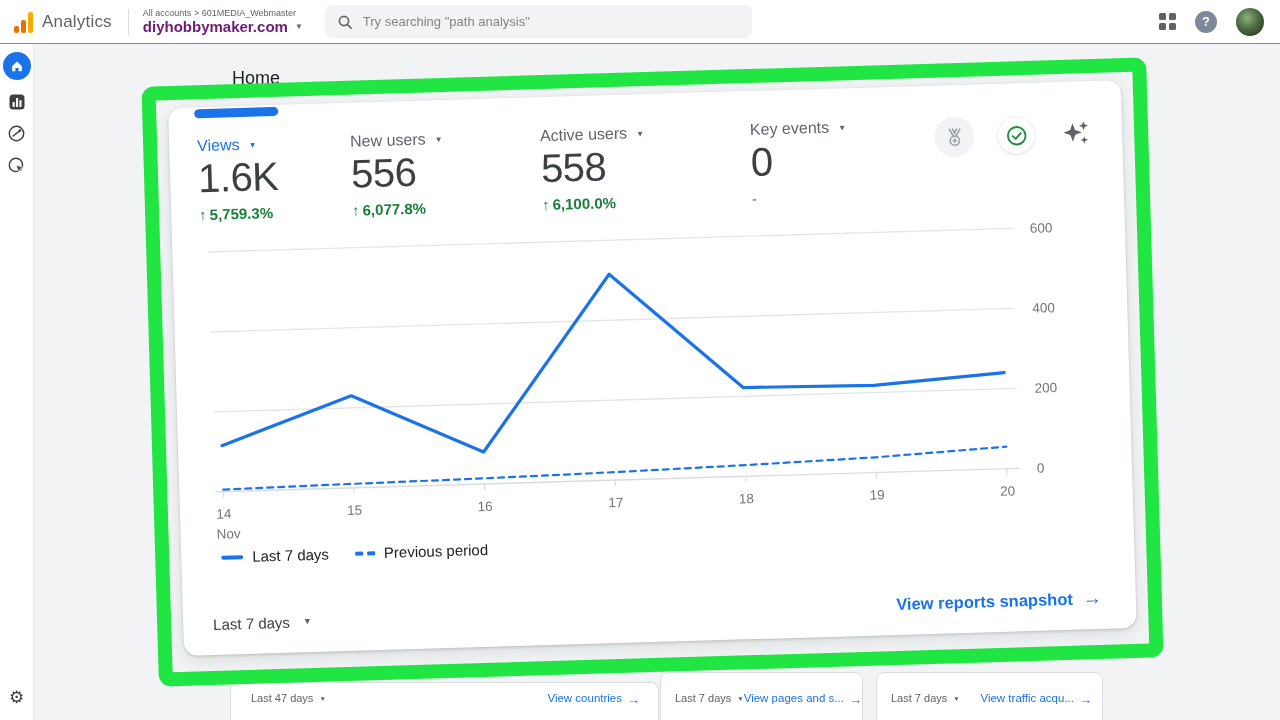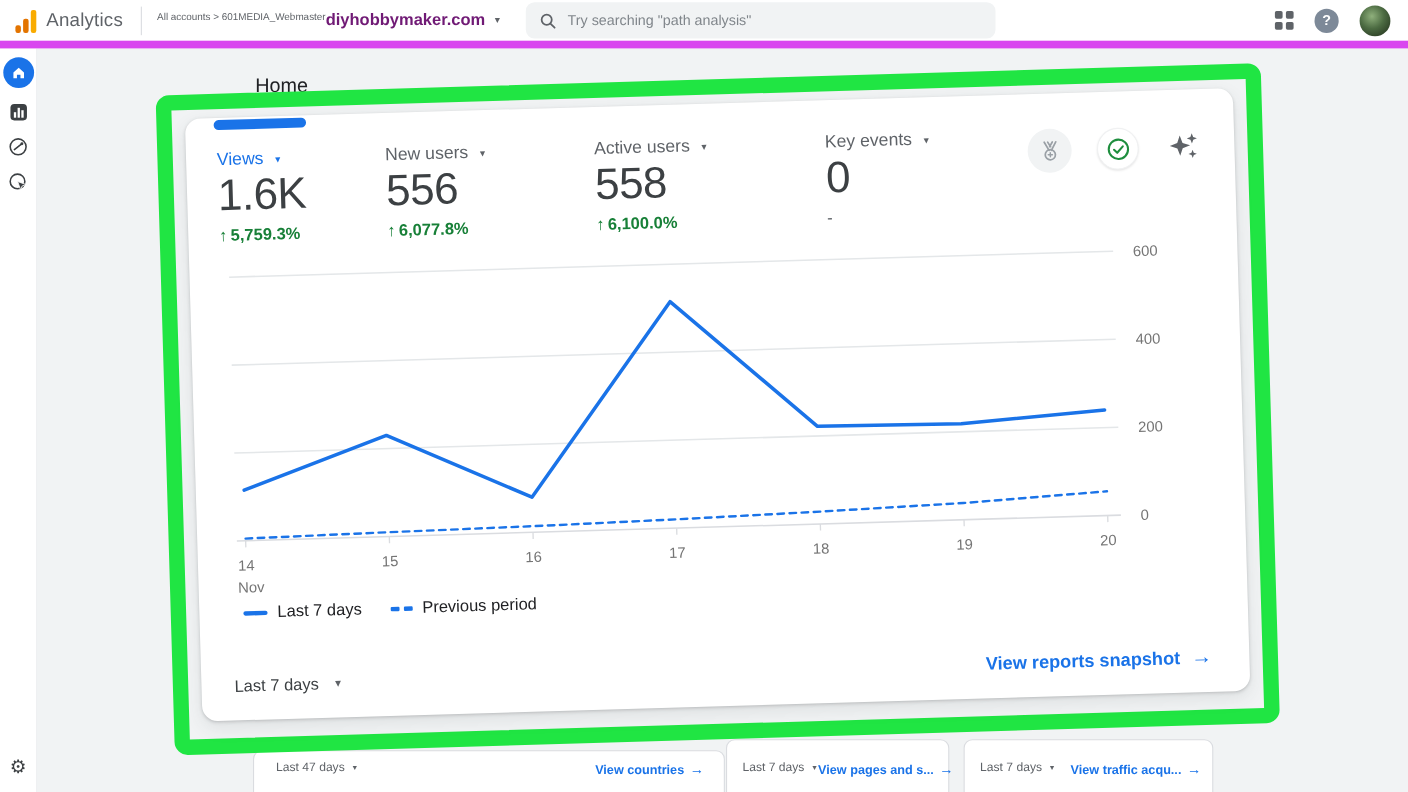--- a/index.html
+++ b/index.html
@@ -1,29 +1,29 @@
 <!DOCTYPE html>
 <html><head>
 <meta charset="utf-8">
 <style>
   * { margin:0; padding:0; box-sizing:border-box; }
   html,body { width:1280px; height:720px; overflow:hidden; }
   body { font-family:"Liberation Sans","DejaVu Sans",sans-serif; background:#f1f3f4; position:relative; color:#202124; }
 
   
   .topbar { position:absolute; left:0; top:0; width:1280px; height:44px; background:#fff;
-            border-bottom:7px solid #d946ef; display:flex; align-items:center; z-index:10; }
+            border-bottom:1px solid #d946ef; display:flex; align-items:center; z-index:10; }
   .logo { display:flex; align-items:flex-end; gap:2px; margin-left:14px; height:22px; }
   .logo i { display:block; width:5px; border-radius:2px; }
   .logo .b1 { height:7px;  background:#e37400; }
   .logo .b2 { height:13px; background:#e37400; }
   .logo .b3 { height:21px; background:#f9ab00; }
   .brand { font-size:17px; color:#5f6368; margin-left:9px; letter-spacing:.2px; }
   .tb-divider { width:1px; height:26px; background:#dadce0; margin:0 14px 0 16px; }
-  .account { display:flex; flex-direction:row; justify-content:center; line-height:1.15; }
+  .account { display:flex; flex-direction:column; justify-content:center; line-height:1.15; }
   .crumb { font-size:9px; color:#5f6368; }
   .prop-row { display:flex; align-items:center; gap:7px; }
   .prop { font-size:15px; font-weight:700; color:#701a75; }
   .caret { font-size:8px; color:#5f6368; }
   .search { margin-left:22px; width:427px; height:33px; background:#f1f3f4; border-radius:8px;
             display:flex; align-items:center; padding:0 12px; gap:10px; }
   .search input { border:none; outline:none; background:transparent; flex:1; font-size:13px;
                   color:#3c4043; font-family:inherit; }
   .search input::placeholder { color:#80868b; }
   .top-actions { margin-left:auto; display:flex; align-items:center; gap:19px; padding-right:16px; }
@@ -45,22 +45,22 @@
   .page-title { position:absolute; left:232px; top:68px; font-size:18px; color:#202124; z-index:1; }
 
   
   .bcard { position:absolute; background:#fff; border:1px solid #dadce0; border-radius:8px; height:60px;
            display:flex; align-items:flex-start; padding-left:20px; padding-right:18px; z-index:1; }
   .bcard-a { left:230px; top:682px; width:429px; padding-top:9px; }
   .bcard-b { left:660px; top:672px; width:203px; padding-top:19px; padding-left:14px; padding-right:10px; }
   .bcard-c { left:876px; top:672px; width:227px; padding-top:19px; padding-left:14px; padding-right:10px; }
   .range-dd { font-size:11px; color:#5f6368; display:flex; align-items:center; gap:6px; cursor:pointer; white-space:nowrap; }
   .range-dd .caret { font-size:6.5px; }
-  .bcard-link { margin-left:auto; font-size:11.5px; font-weight:700; color:#1a73e8; display:flex;
-                align-items:flex-end; gap:5px; cursor:pointer; white-space:nowrap; }
+  .bcard-link { margin-left:auto; font-size:11.5px; font-weight:400; color:#1a73e8; display:flex;
+                align-items:flex-start; gap:5px; cursor:pointer; white-space:nowrap; }
   .bcard-link .arr { font-size:13px; }
 
   
   .overlay { position:absolute; left:150px; top:72px; width:1005px; height:600px;
              transform:rotate(-1.68deg); z-index:3; }
   .green-frame { position:absolute; inset:0; border:14px solid #20e543; border-radius:12px; background:#f1f3f4; }
   .snapshot-card { position:absolute; left:26px; top:22px; width:953px; height:548px; background:#fff;
                    border-radius:14px; box-shadow:0 1px 3px rgba(60,64,67,.25), 0 6px 16px rgba(60,64,67,.10);
                    display:flex; flex-direction:column; padding:0 28px 14px 28px; }
   .tab-indicator { position:absolute; top:2px; left:26px; width:84px; height:9px; border-radius:6px; background:#1a73e8; }

